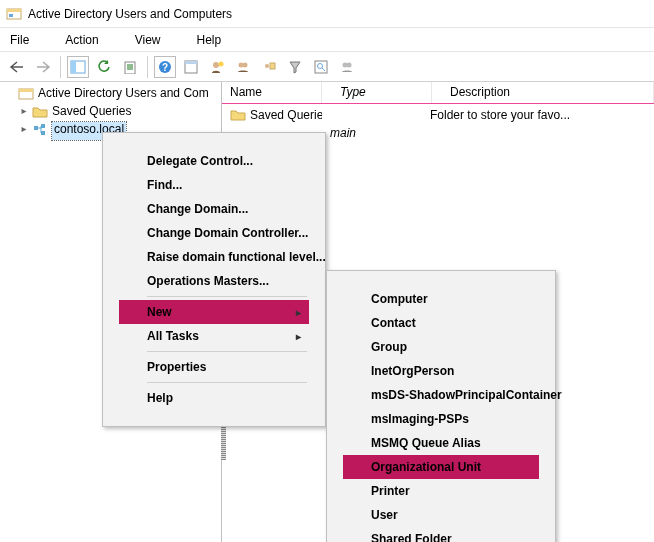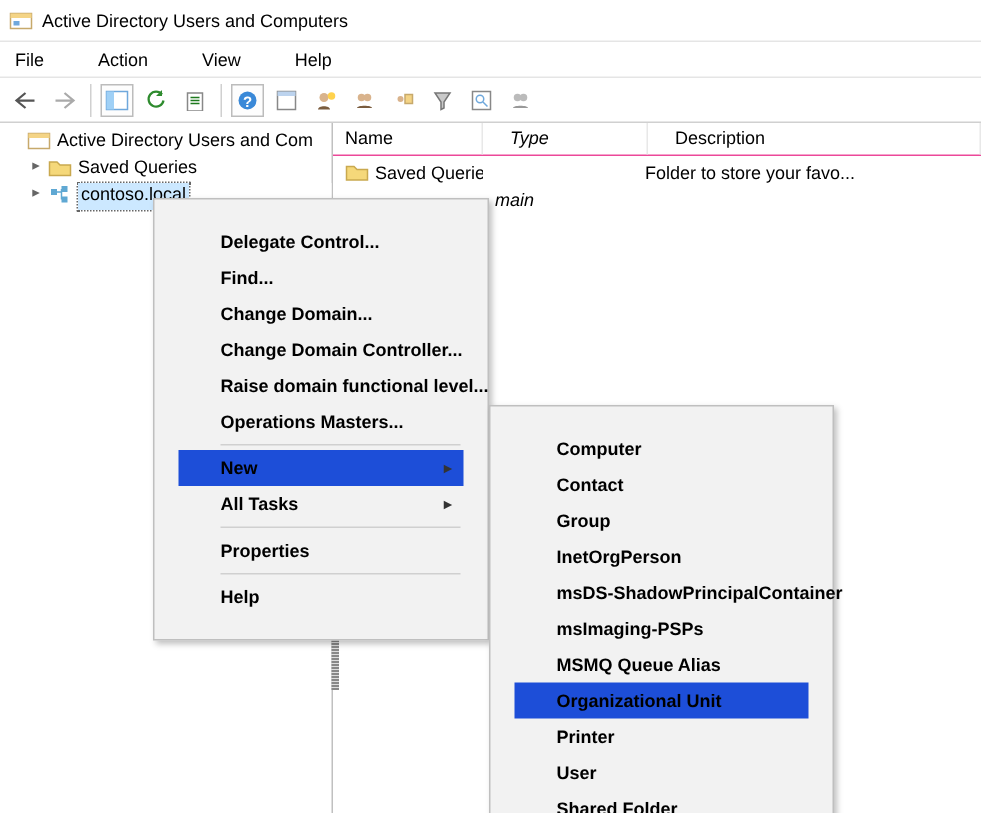--- a/index.html
+++ b/index.html
@@ -118,21 +118,21 @@
     font-weight:bold;
   }
   .menu .item {
     height:24px;
     display:flex; align-items:center;
     padding:0 30px 0 28px;
     white-space:nowrap;
     position:relative;
     min-width:180px;
   }
-  .menu .item.hl { background:#1d4ed8; }
+  .menu .item.hl { background:#be185d; }
   .menu .sep {
     height:1px; background:#d0d0d0; margin:3px 2px 3px 28px;
   }
   .menu .sub::after {
     content:"▸";
     position:absolute; right:8px; font-size:10px; color:#333;
   }
   #ctx1 { left:102px; top:132px; width:224px; }
   #ctx2 { left:326px; top:270px; width:230px;text-align:right; }
 

